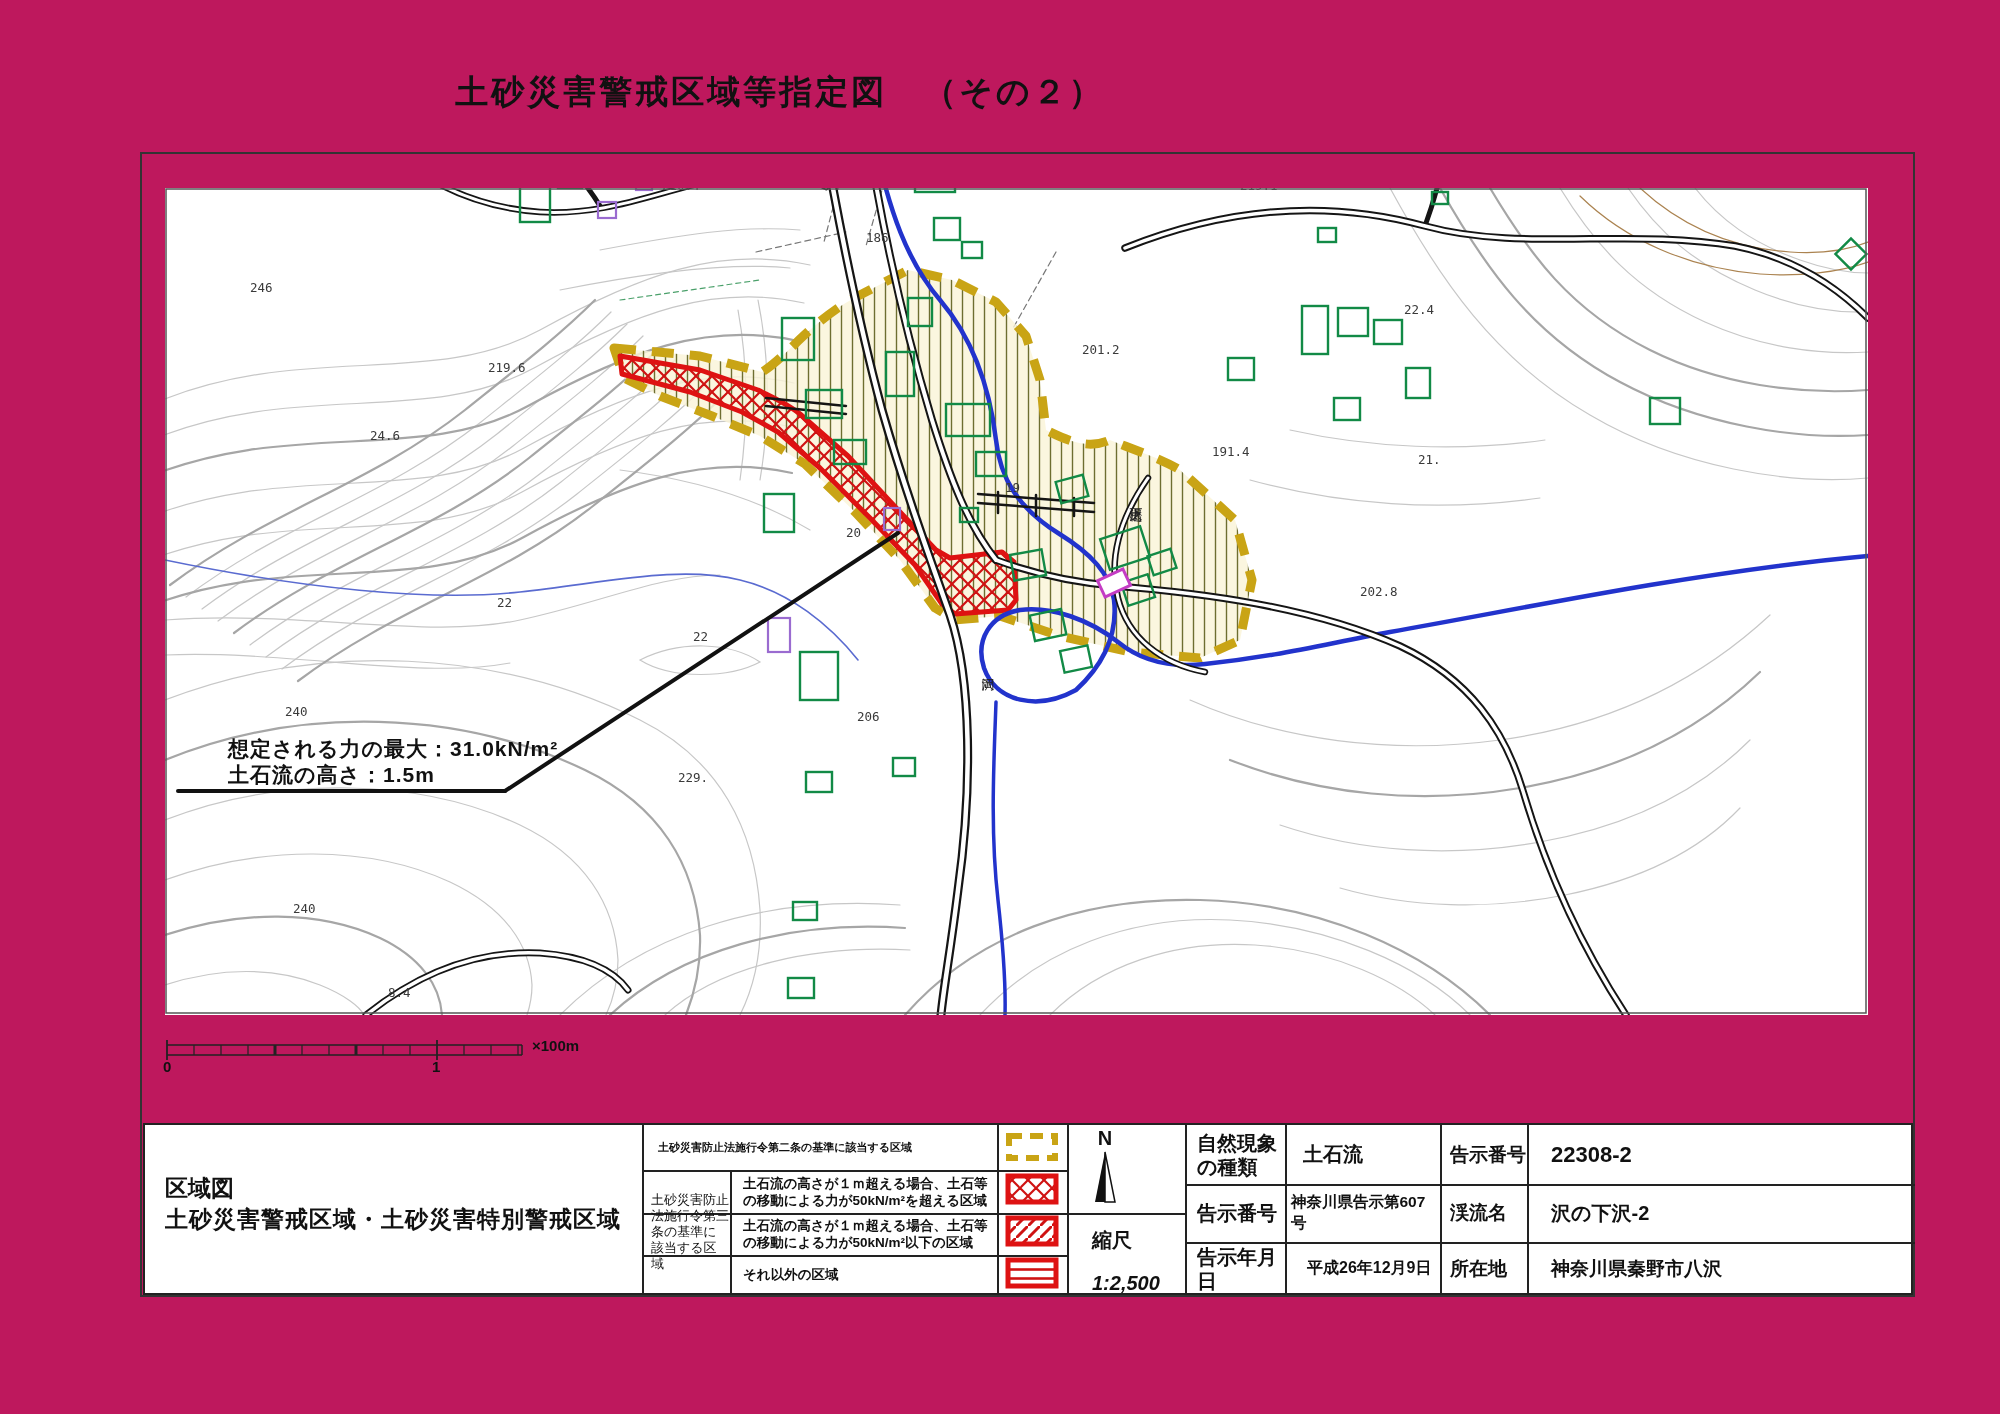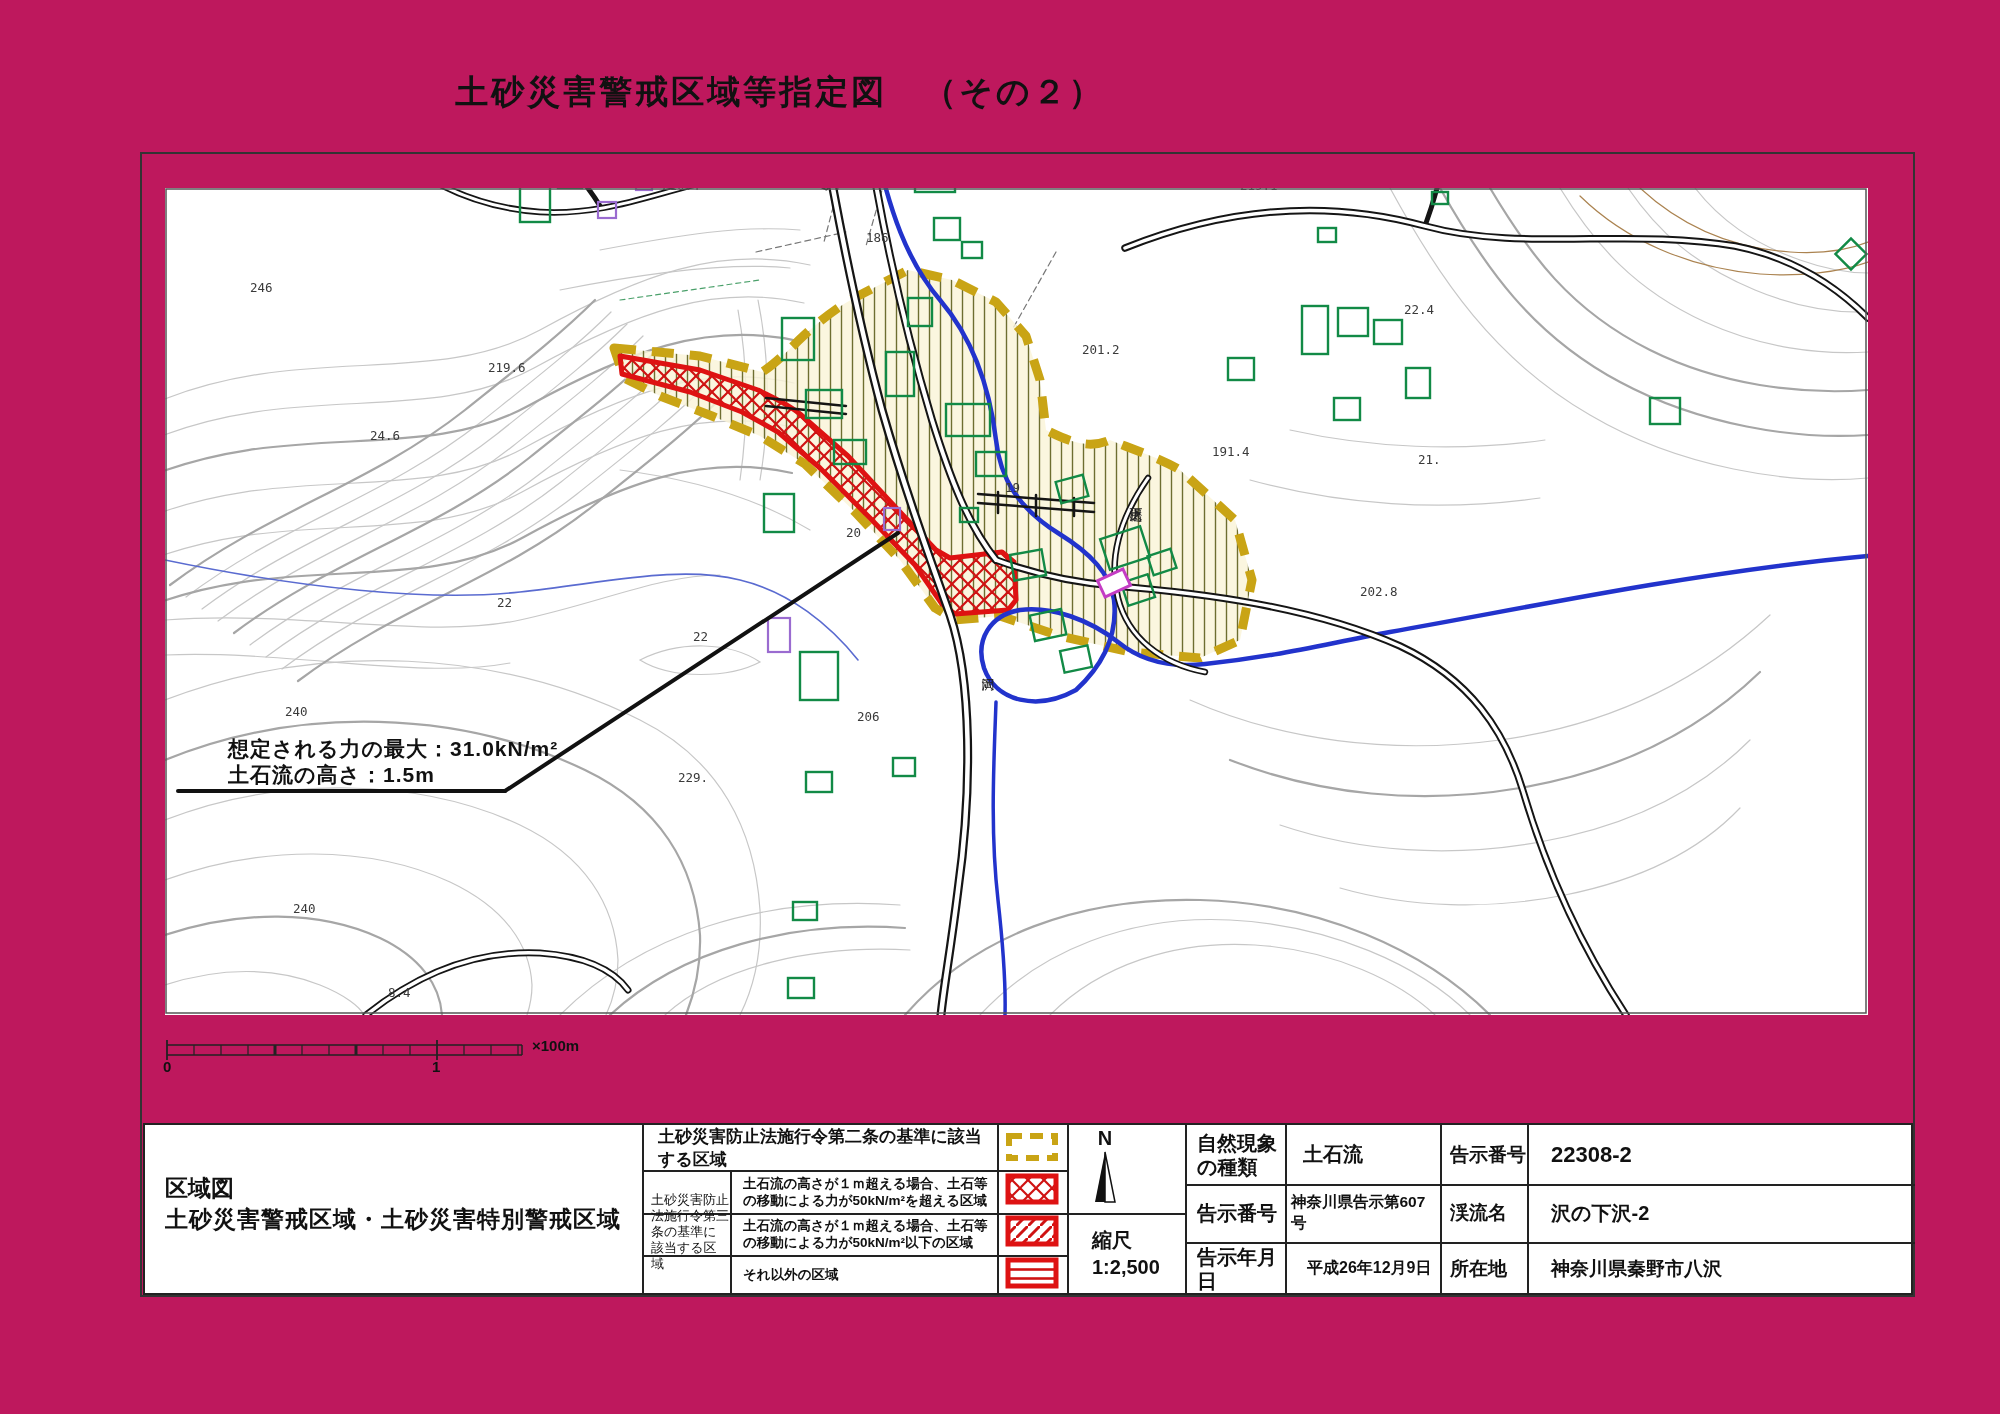--- a/index.html
+++ b/index.html
@@ -16,30 +16,30 @@
   #scalebar-wrap{left:160px;top:1036px;width:460px;height:50px;}
   .sb-num{position:absolute;top:22px;font-size:15px;font-weight:bold;}
   #sb-unit{position:absolute;left:372px;top:1px;font-size:15px;font-weight:bold;}
   
   #btable{left:143px;top:1123px;width:1770px;height:172px;border:2px solid #222;box-sizing:border-box;background:#fff;}
   .vline,.hline{position:absolute;background:#222;}
   .cell{position:absolute;display:flex;align-items:center;box-sizing:border-box;}
   #cell-doc-title{left:20px;top:10px;width:470px;height:150px;display:block;}
   #doc-title-1{font-size:23px;font-weight:bold;letter-spacing:1px;}
   #doc-title-2{font-size:23px;font-weight:bold;margin-top:38px;}
-  #cell-art2{left:505px;top:0px;width:345px;height:45px;font-size:17px;font-weight:bold;padding-left:8px;}
+  #cell-art2{left:505px;top:0px;width:345px;height:45px;font-size:11px;font-weight:bold;padding-left:8px;}
   #cell-art3{left:500px;top:45px;width:84px;height:123px;font-size:13px;font-weight:normal;
              line-height:16px;padding-left:6px;}
   .lrow{left:592px;width:258px;font-size:13.5px;font-weight:bold;line-height:17px;padding-left:6px;}
   .swatch{position:absolute;left:859px;width:56px;height:34px;display:flex;align-items:center;justify-content:center;}
   #cell-compass{left:880px;top:0px;width:160px;height:88px;display:block;text-align:center;}
   #compass-n{font-size:20px;font-weight:bold;margin-top:2px;}
   #cell-scale{left:930px;top:88px;width:110px;height:84px;display:block;padding-left:17px;}
   #scale-label{font-size:20px;font-weight:bold;margin-top:14px;}
-  #scale-value{font-size:20px;font-weight:bold;margin-top:2px;}
+  #scale-value{font-size:20px;font-weight:bold;margin-top:18px;font-style:italic;}
   .ilabel{font-size:20px;font-weight:bold;padding-left:10px;line-height:24px;}
   .ivalue{font-weight:bold;border-radius:12px;}
 </style>
 </head>
 <body>
 
 <svg width="0" height="0" style="position:absolute" aria-hidden="true">
   <defs>
     <pattern id="vh" width="11" height="10" patternUnits="userSpaceOnUse">
       <rect width="11" height="10" fill="rgba(250,244,216,0.82)"></rect>

